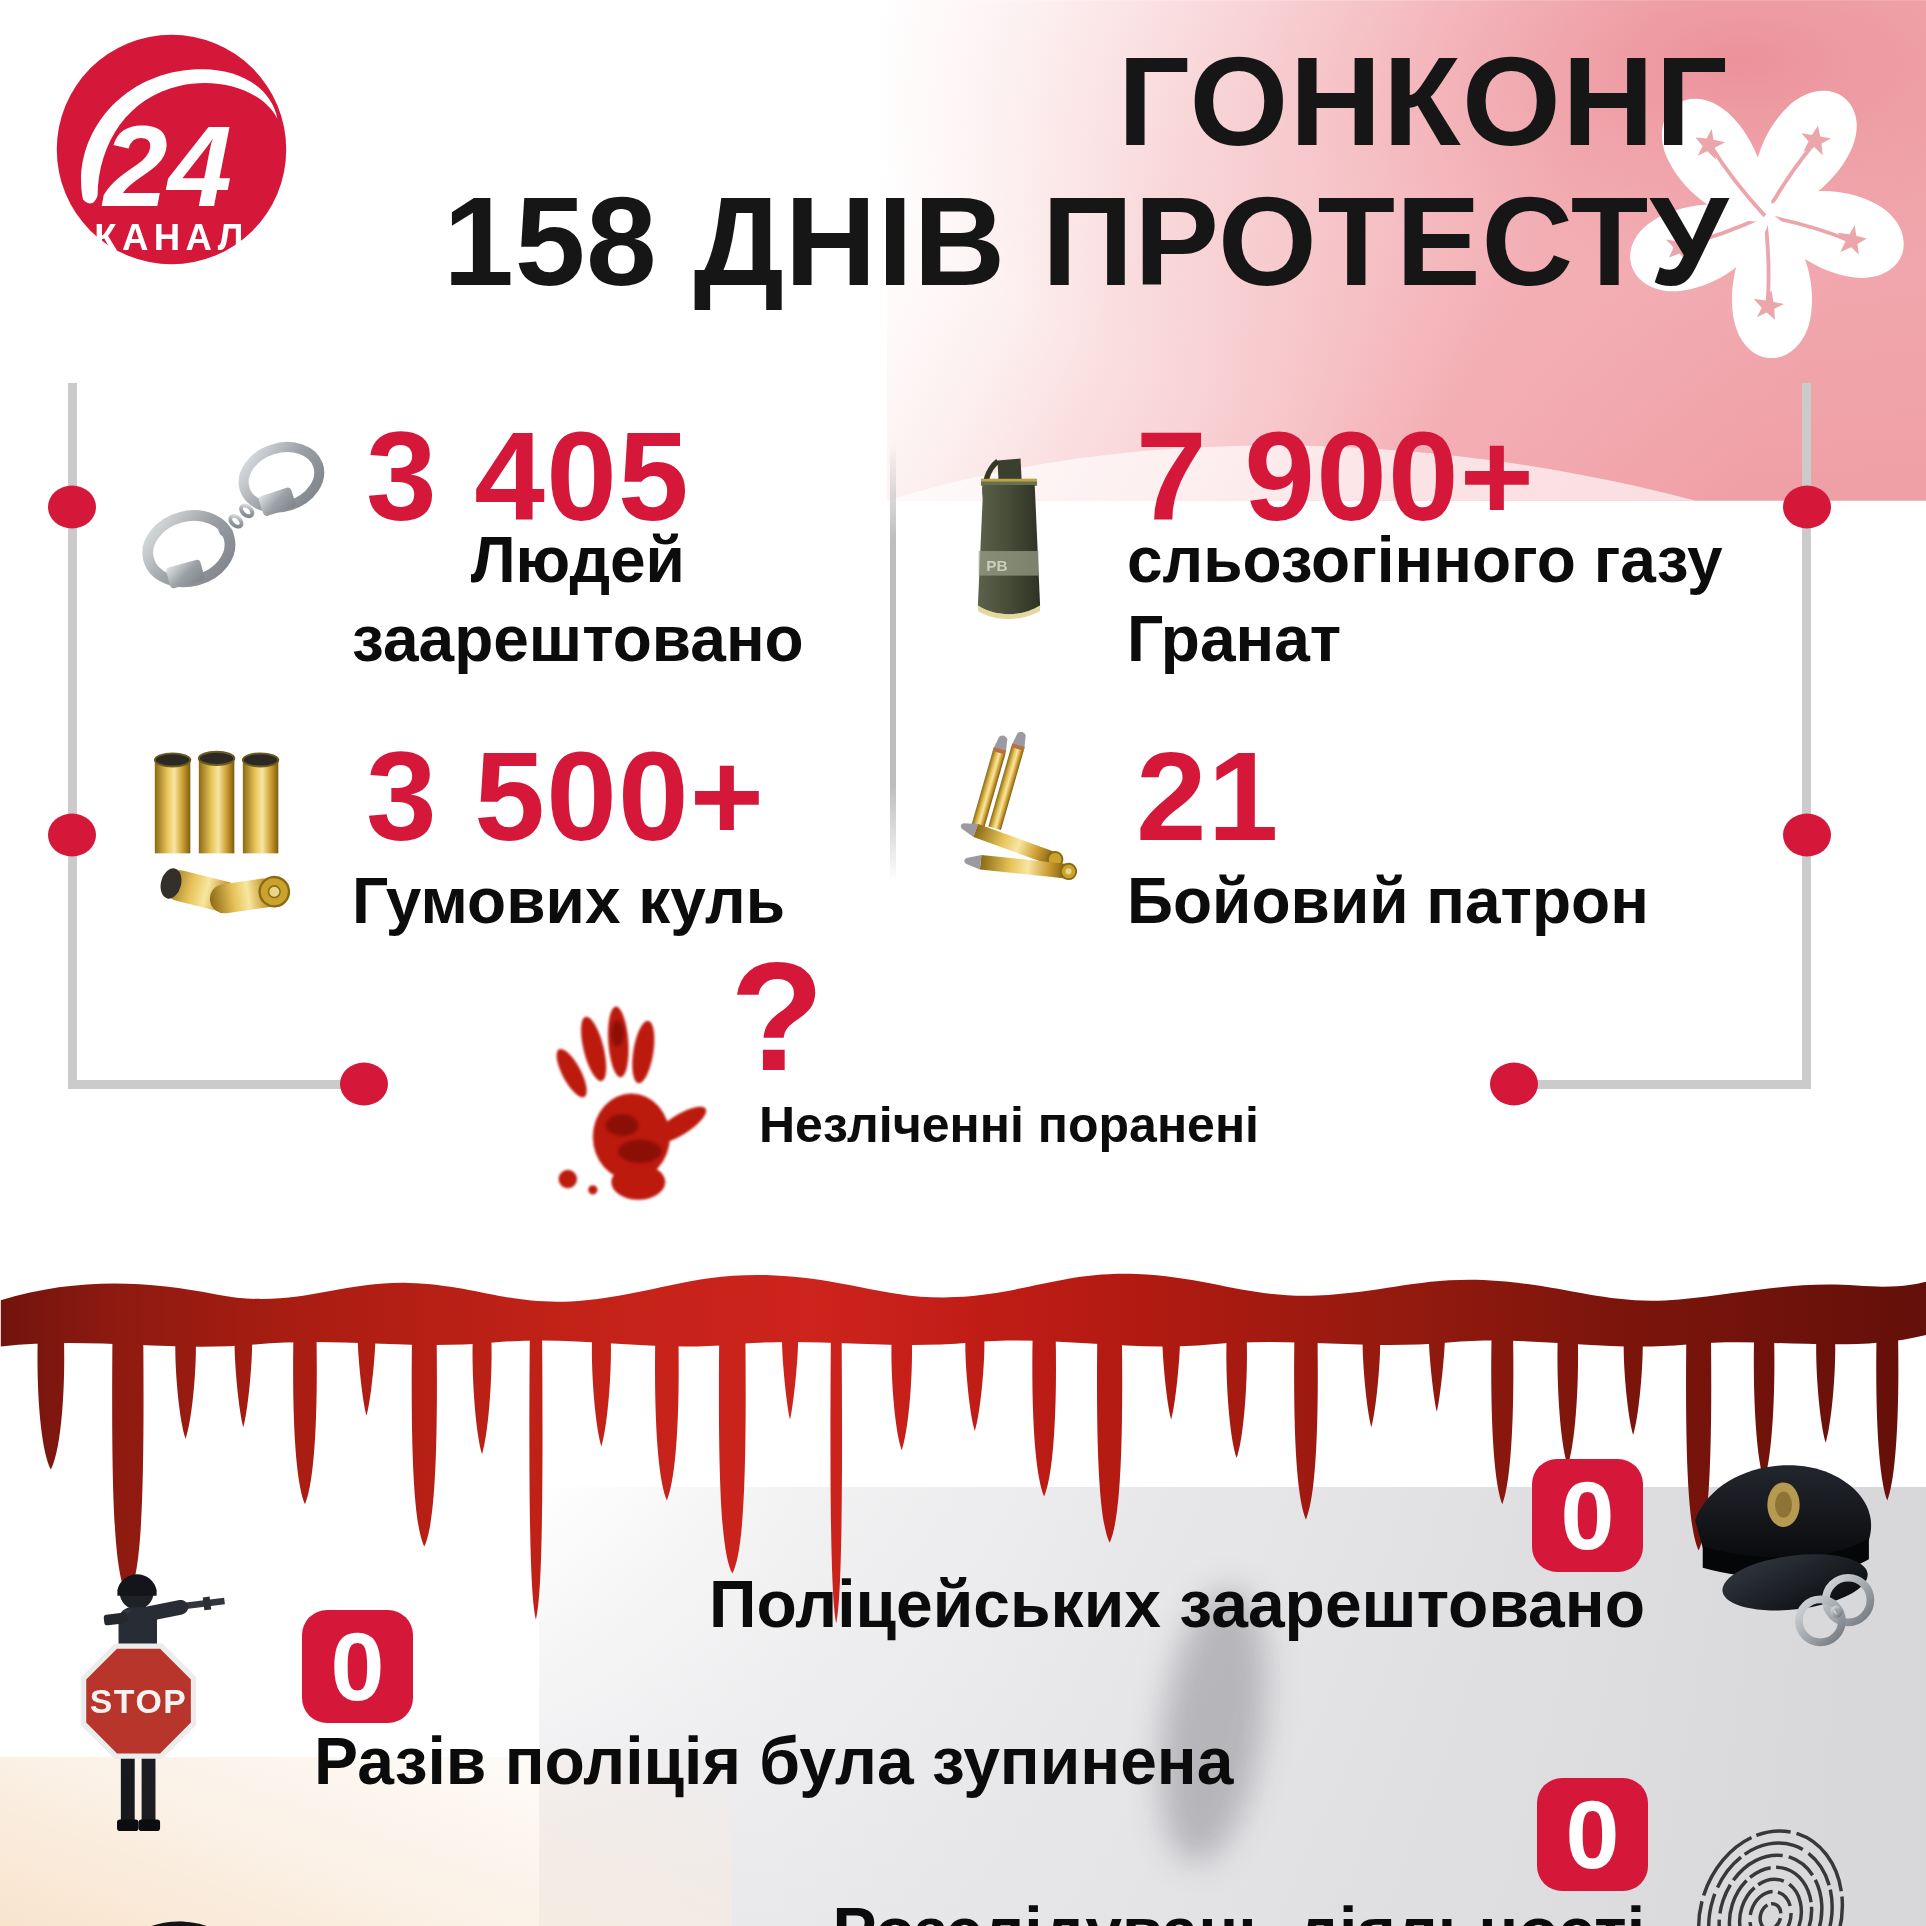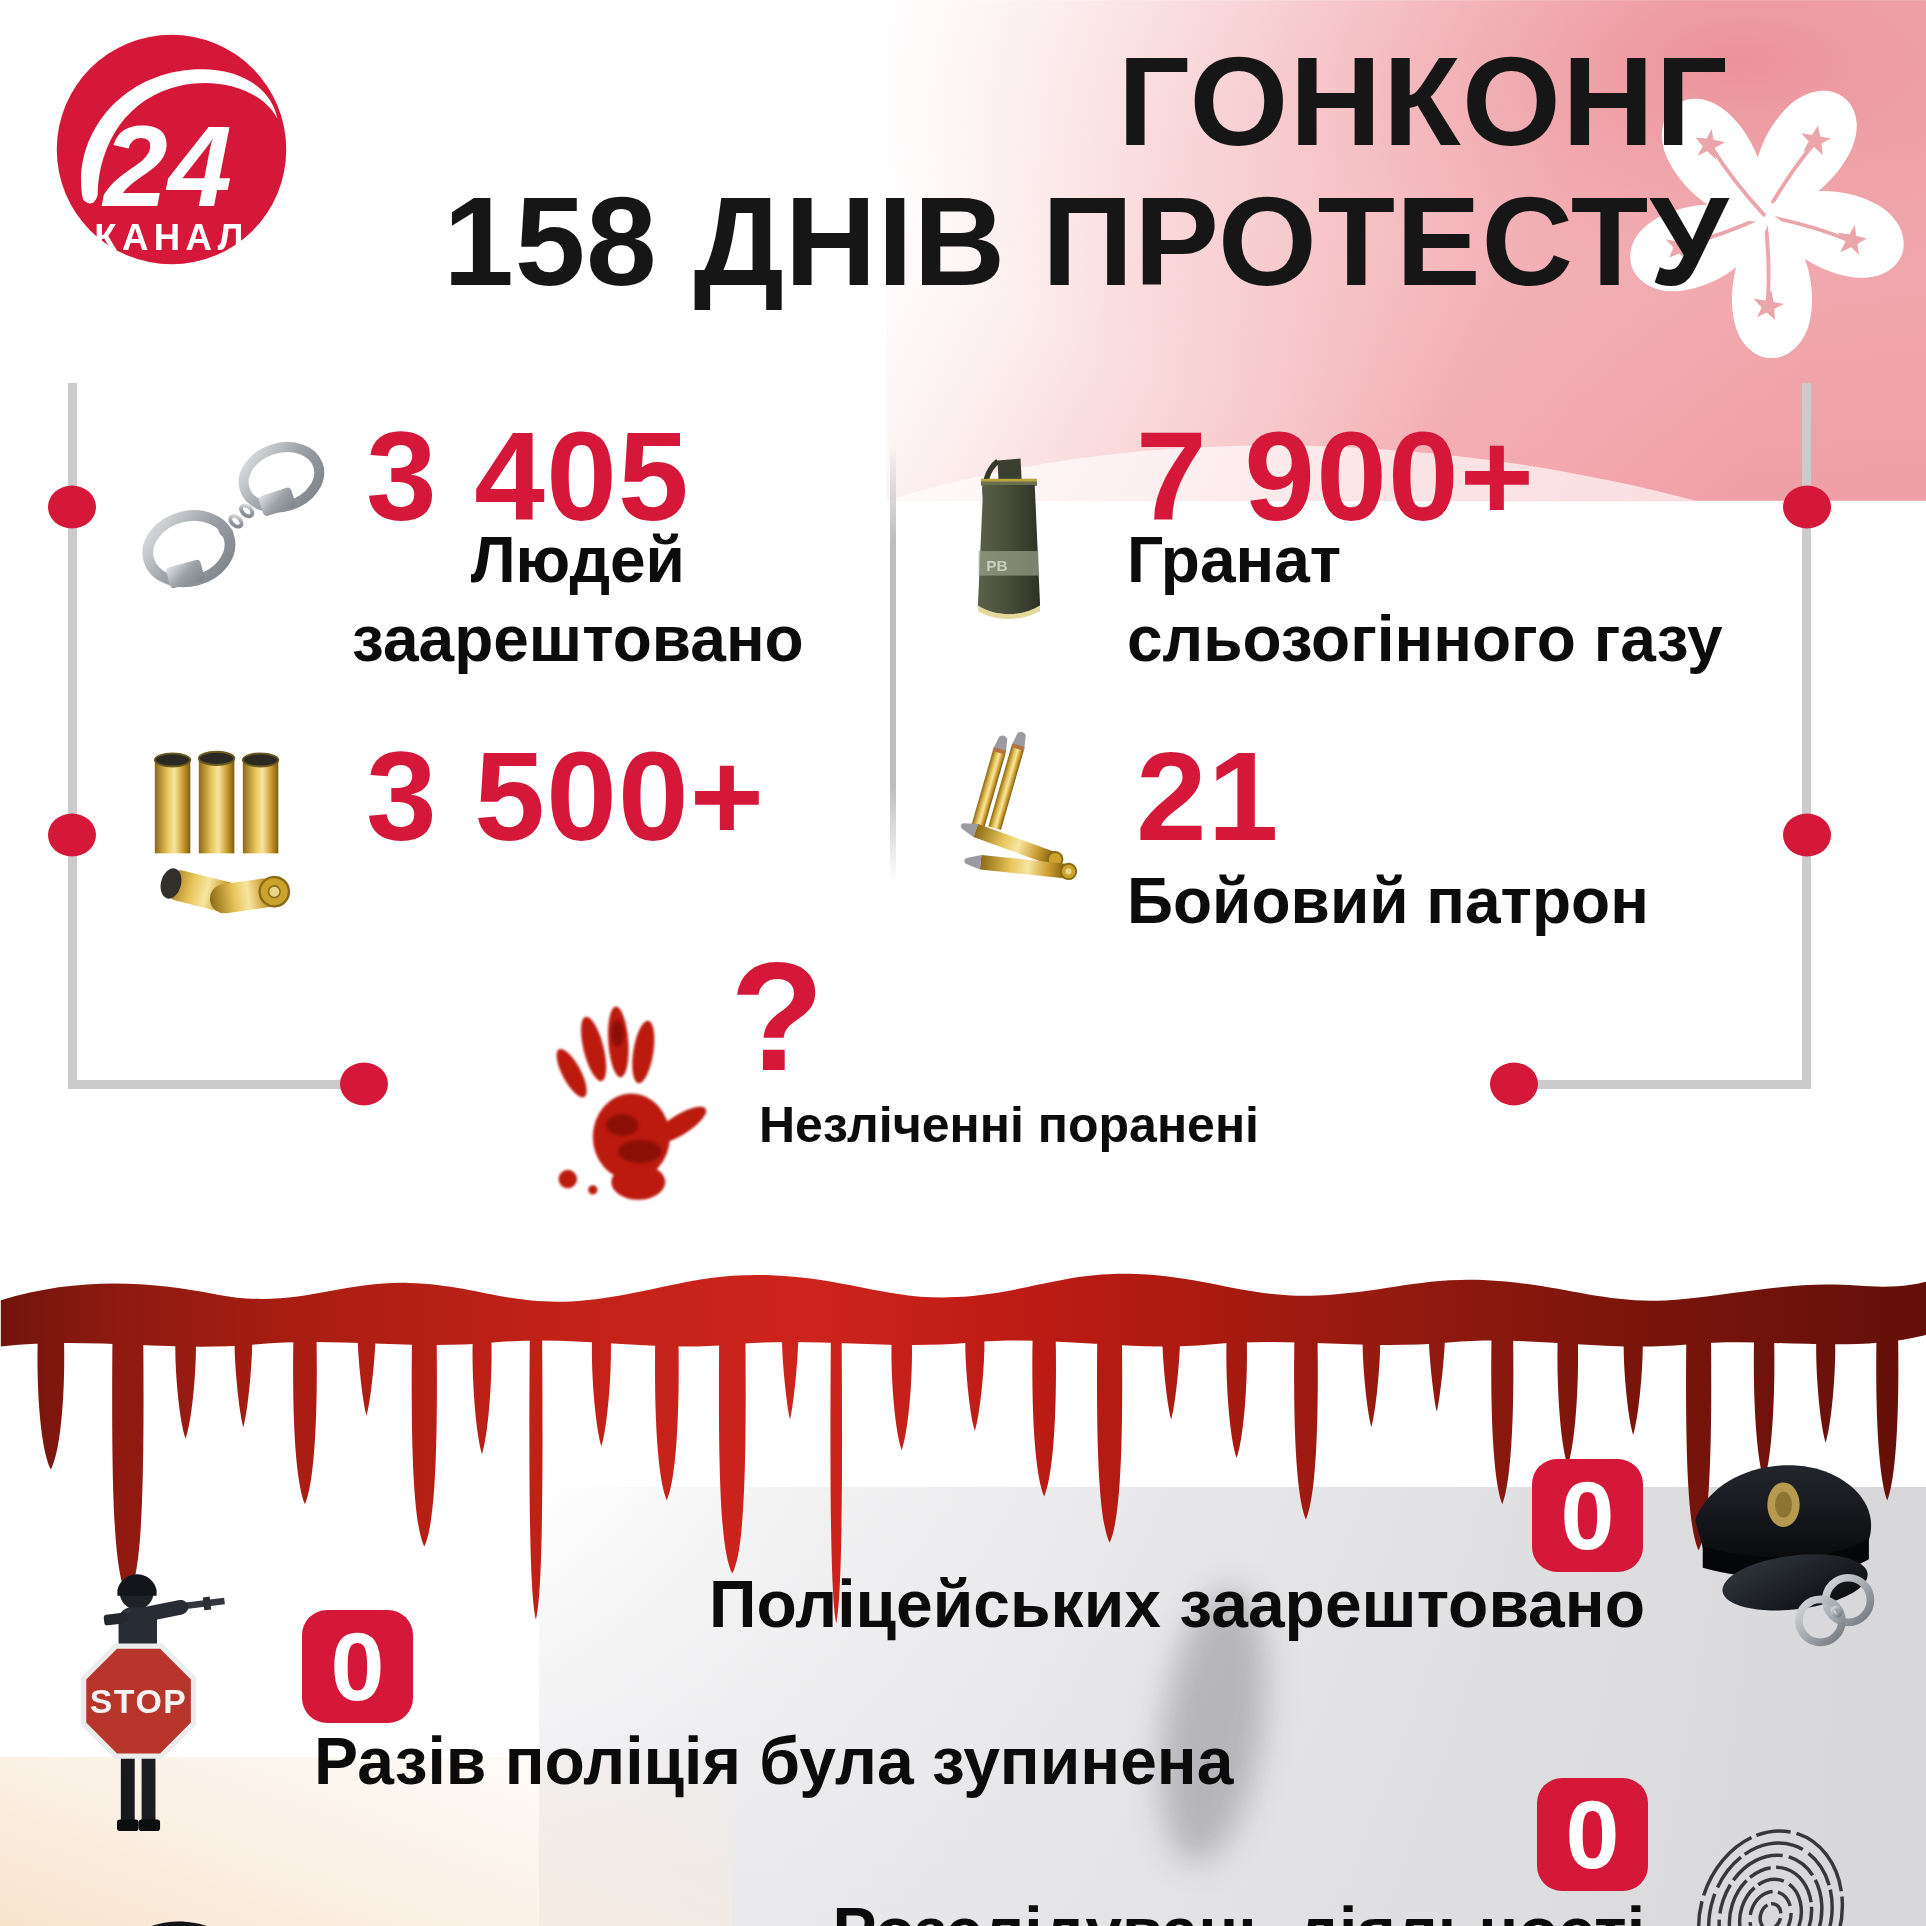--- a/index.html
+++ b/index.html
@@ -156,22 +156,22 @@
     <path d="M96,62 C68,84 58,124 64,158 " stroke="#343828" stroke-width="14" fill="none"></path>
     <rect x="52" y="108" width="146" height="18" fill="#6a6f52"></rect>
     <rect x="52" y="108" width="146" height="7" fill="#c9b23a" opacity="0.85"></rect>
     <path d="M58,124 L192,124 L206,438 C158,468 90,468 44,438 Z" fill="url(#olive)"></path>
     <rect x="46" y="296" width="156" height="64" fill="#9aa089" opacity="0.72"></rect>
     <text x="66" y="348" font-family="Liberation Sans, sans-serif" font-size="40" font-weight="700" fill="#d7dacb" opacity="0.85">РВ</text>
     <path d="M44,438 C90,468 158,468 206,438 L206,452 C158,480 90,480 44,452 Z" fill="#c9b23a" opacity="0.5"></path>
   </svg>
   <div class="abs num" style="left:1136px;top:413px;">7 900+</div>
   <div class="abs lbl" style="left:1127px;top:521px;">
+    <div>сльозогінного газу</div>
     <div>Гранат</div>
-    <div>сльозогінного газу</div>
   </div>
 
   <svg class="abs" style="left:144px;top:736px;" width="166" height="193" viewBox="0 0 430 500">
     <defs>
         <linearGradient id="goldH" x1="0" y1="0" x2="1" y2="0">
       <stop offset="0" stop-color="#8a6a14"></stop>
           <stop offset="0.35" stop-color="#e8c45a"></stop>
           <stop offset="0.55" stop-color="#f7e6a0"></stop>
       <stop offset="0.8" stop-color="#c9992c"></stop>
           <stop offset="1" stop-color="#7d5c10"></stop>
@@ -189,20 +189,23 @@
       <rect x="52" y="362" width="200" height="80" rx="40" fill="url(#goldH)"></rect>
       <ellipse cx="68" cy="402" rx="26" ry="40" fill="#332f2a"></ellipse>
     </g>
     <g transform="rotate(-8 290 410)">
       <rect x="170" y="372" width="180" height="76" rx="38" fill="url(#goldH)"></rect>
       <circle cx="338" cy="410" r="38" fill="#caa22c" stroke="#8a6a14" stroke-width="6"></circle>
       <circle cx="338" cy="410" r="15" fill="#e8d58c" stroke="#8a6a14" stroke-width="4"></circle>
     </g>
   </svg>
   <div class="abs num" style="left:366px;top:733px;">3 500+</div>
+  <div class="abs lbl" style="left:352px;top:862px;">
+    <div>Гумових куль</div>
+  </div>
 
   <svg class="abs" style="left:942px;top:732px;" width="169" height="158" viewBox="0 0 440 410">
     <g transform="rotate(16 130 150)">
       <path d="M104,46 L138,46 L132,12 Q121,0 110,12 Z" fill="#9a9aa0"></path>
       <rect x="104" y="42" width="34" height="12" fill="#b5713f"></rect>
       <rect x="104" y="52" width="34" height="215" fill="url(#goldH)"></rect>
     </g>
     <g transform="rotate(16 178 140)">
       <path d="M152,36 L186,36 L180,2 Q169,-10 158,2 Z" fill="#9a9aa0"></path>
       <rect x="152" y="32" width="34" height="12" fill="#b5713f"></rect>

